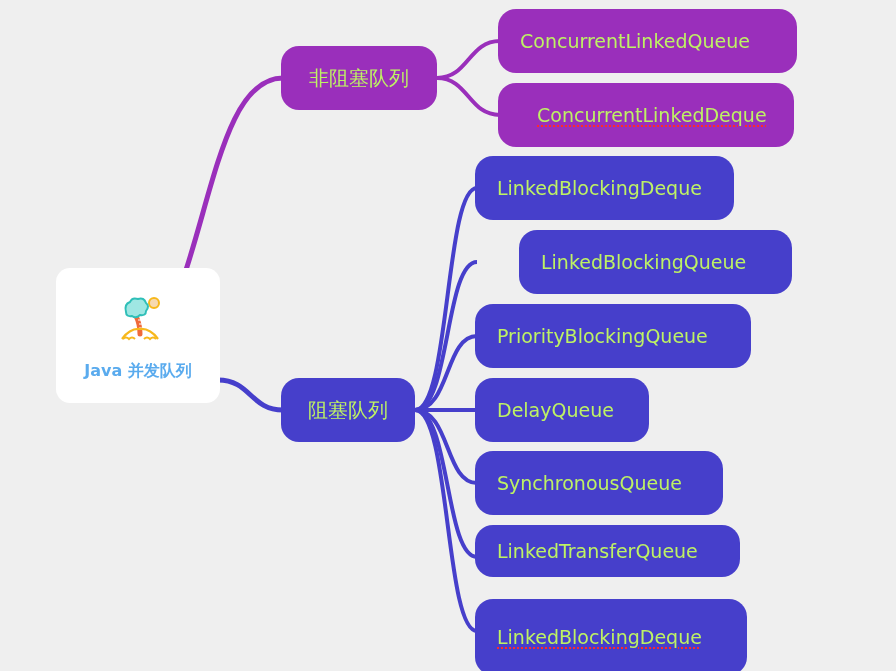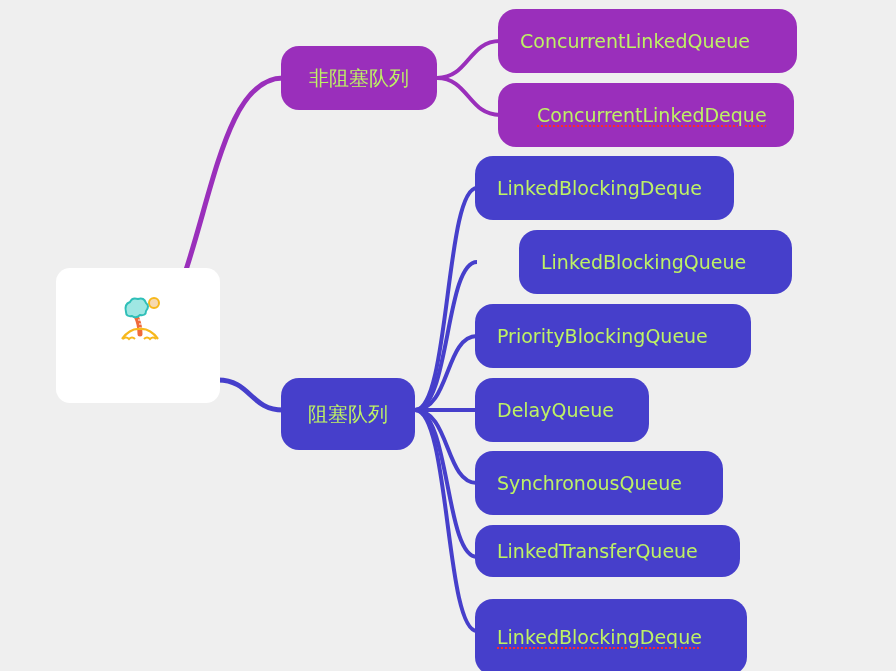--- a/index.html
+++ b/index.html
@@ -47,32 +47,33 @@
 
 <div class="root">
   <svg class="root-icon" viewBox="0 0 48 48">
     <circle cx="38" cy="9" r="5" fill="#f7d9b0" stroke="#f7b81c" stroke-width="2"></circle>
     <path d="M20 22 Q24 30 24 40" stroke="#f06a3a" stroke-width="5" fill="none" stroke-linecap="round"></path>
     <path d="M22 26 L26 26 M23 30 L27 30 M23 34 L27 34" stroke="#ffffff" stroke-width="1"></path>
     <path d="M10 18 Q8 10 14 8 Q16 3 22 5 Q28 3 30 9 Q34 12 30 17 Q30 22 24 21 Q20 25 16 22 Q10 23 10 18 Z" fill="#9fe7e3" stroke="#2fbfb8" stroke-width="2"></path>
     <path d="M6 45 Q14 34 24 35 Q34 34 42 45" fill="none" stroke="#f7b81c" stroke-width="2.2"></path>
     <path d="M7 45 Q10 42 13 45 Q16 42 19 45 M28 45 Q31 42 34 45 Q37 42 40 45" fill="none" stroke="#f7b81c" stroke-width="2"></path>
   </svg>
+  <div class="root-label">Java 并发队列</div>
 </div>
 
 <div class="node branch purple" style="left:281px;top:46px;width:156px;height:64px;">非阻塞队列</div>
 
 <div class="node leaf purple" style="left:498px;top:9px;width:299px;height:64px;">
   <span>ConcurrentLinkedQueue</span>
 </div>
 <div class="node leaf purple" style="left:498px;top:83px;width:296px;height:64px;padding-left:39px;">
   <span class="spell">ConcurrentLinkedDeque</span>
 </div>
 
-<div class="node branch indigo" style="left:281px;top:378px;width:134px;height:72px;">阻塞队列</div>
+<div class="node branch indigo" style="left:281px;top:378px;width:134px;height:64px;">阻塞队列</div>
 
 <div class="node leaf indigo" style="left:475px;top:156px;width:259px;height:64px;">
   <span>LinkedBlockingDeque</span>
 </div>
 <div class="node leaf indigo" style="left:475px;top:230px;width:273px;height:64px;margin-left:44px;">
   <span>LinkedBlockingQueue</span>
 </div>
 <div class="node leaf indigo" style="left:475px;top:304px;width:276px;height:64px;">
   <span>PriorityBlockingQueue</span>
 </div>

